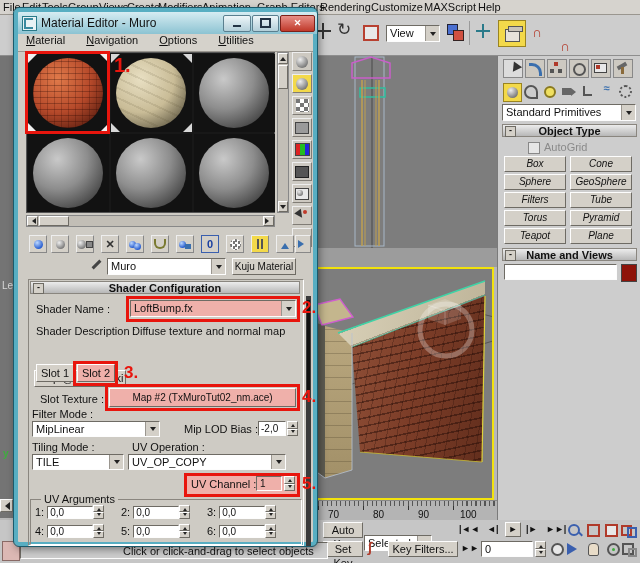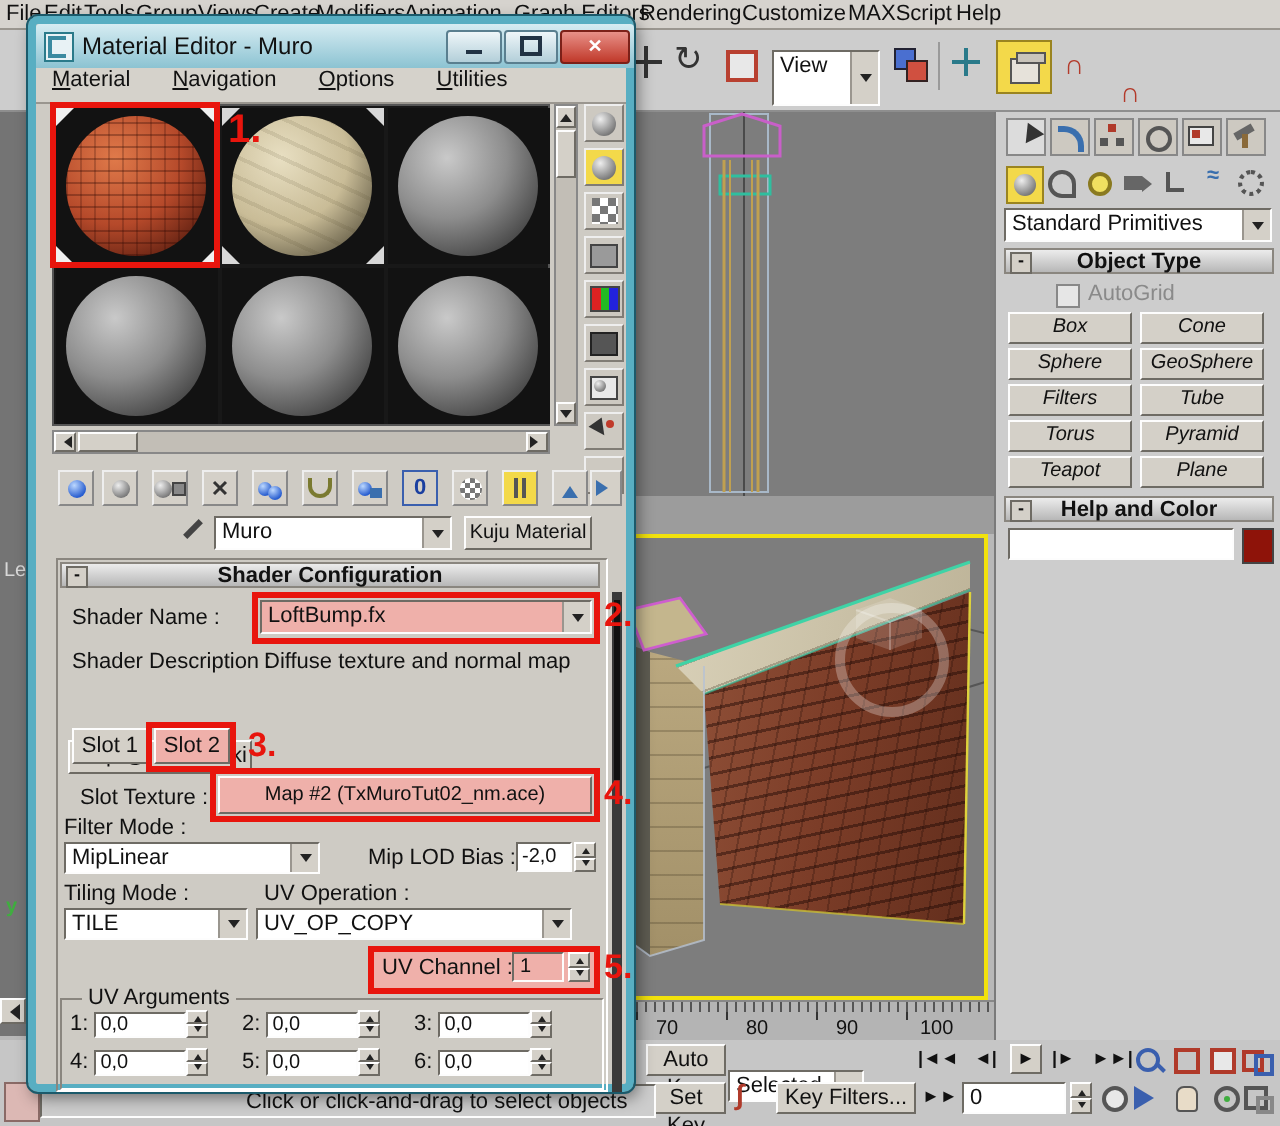--- a/index.html
+++ b/index.html
@@ -88,21 +88,21 @@
     <span class="menuitem" style="left:478px;">Help</span>
   </div>
 
   <div class="a" style="left:0;top:15px;width:640px;height:40px;background:#cdcdcd;border-bottom:1px solid #8e8e8e;">
     <div class="a" style="left:315px;top:8px;width:16px;height:16px;">
       <div class="a" style="left:7px;top:0;width:2px;height:16px;background:#333;"></div>
       <div class="a" style="left:0;top:7px;width:16px;height:2px;background:#333;"></div>
     </div>
     <div class="a" style="left:337px;top:4px;font-size:17px;color:#333;">↻</div>
     <div class="a" style="left:363px;top:10px;width:12px;height:12px;background:#e8e8e8;border:2px solid #b84030;"></div>
-    <div class="combo a" style="left:386px;top:10px;width:54px;height:28px;">
+    <div class="combo a" style="left:386px;top:10px;width:54px;height:17px;">
       <span class="cv">View</span>
       <span class="cbtn">
           <span class="tri-d"></span>
         </span>
     </div>
     <div class="a" style="left:447px;top:9px;width:16px;height:16px;">
       <div class="a" style="left:0;top:0;width:9px;height:9px;background:#4a6fd0;border:1px solid #223;"></div>
       <div class="a" style="left:6px;top:6px;width:9px;height:9px;background:#d05040;border:1px solid #322;"></div>
     </div>
     <div class="a" style="left:469px;top:6px;width:1px;height:24px;background:#9a9a9a;"></div>
@@ -250,21 +250,21 @@
     <div class="pbtn" style="left:72px;top:118px;width:62px;">GeoSphere</div>
     <div class="pbtn" style="left:6px;top:136px;width:62px;">Filters</div>
     <div class="pbtn" style="left:72px;top:136px;width:62px;">Tube</div>
     <div class="pbtn" style="left:6px;top:154px;width:62px;">Torus</div>
     <div class="pbtn" style="left:72px;top:154px;width:62px;">Pyramid</div>
     <div class="pbtn" style="left:6px;top:172px;width:62px;">Teapot</div>
     <div class="pbtn" style="left:72px;top:172px;width:62px;">Plane</div>
 
     <div class="a rollhead" style="left:4px;top:192px;width:135px;height:13px;">
       <span class="minus">-</span>
-      <span>Help and Color</span>
+      <span>Name and Views</span>
     </div>
     <div class="a sunk" style="left:6px;top:208px;width:113px;height:16px;"></div>
     <div class="a" style="left:123px;top:208px;width:14px;height:16px;background:#8e1309;border:1px solid #444;"></div>
   </div>
 
   <div class="a tick-ruler" style="left:318px;top:500px;width:179px;height:20px;border-top:1px solid #888;">
     <span class="a" style="left:10px;top:8px;font-size:10px;">70</span>
     <span class="a" style="left:55px;top:8px;font-size:10px;">80</span>
     <span class="a" style="left:100px;top:8px;font-size:10px;">90</span>
     <span class="a" style="left:142px;top:8px;font-size:10px;">100</span>

